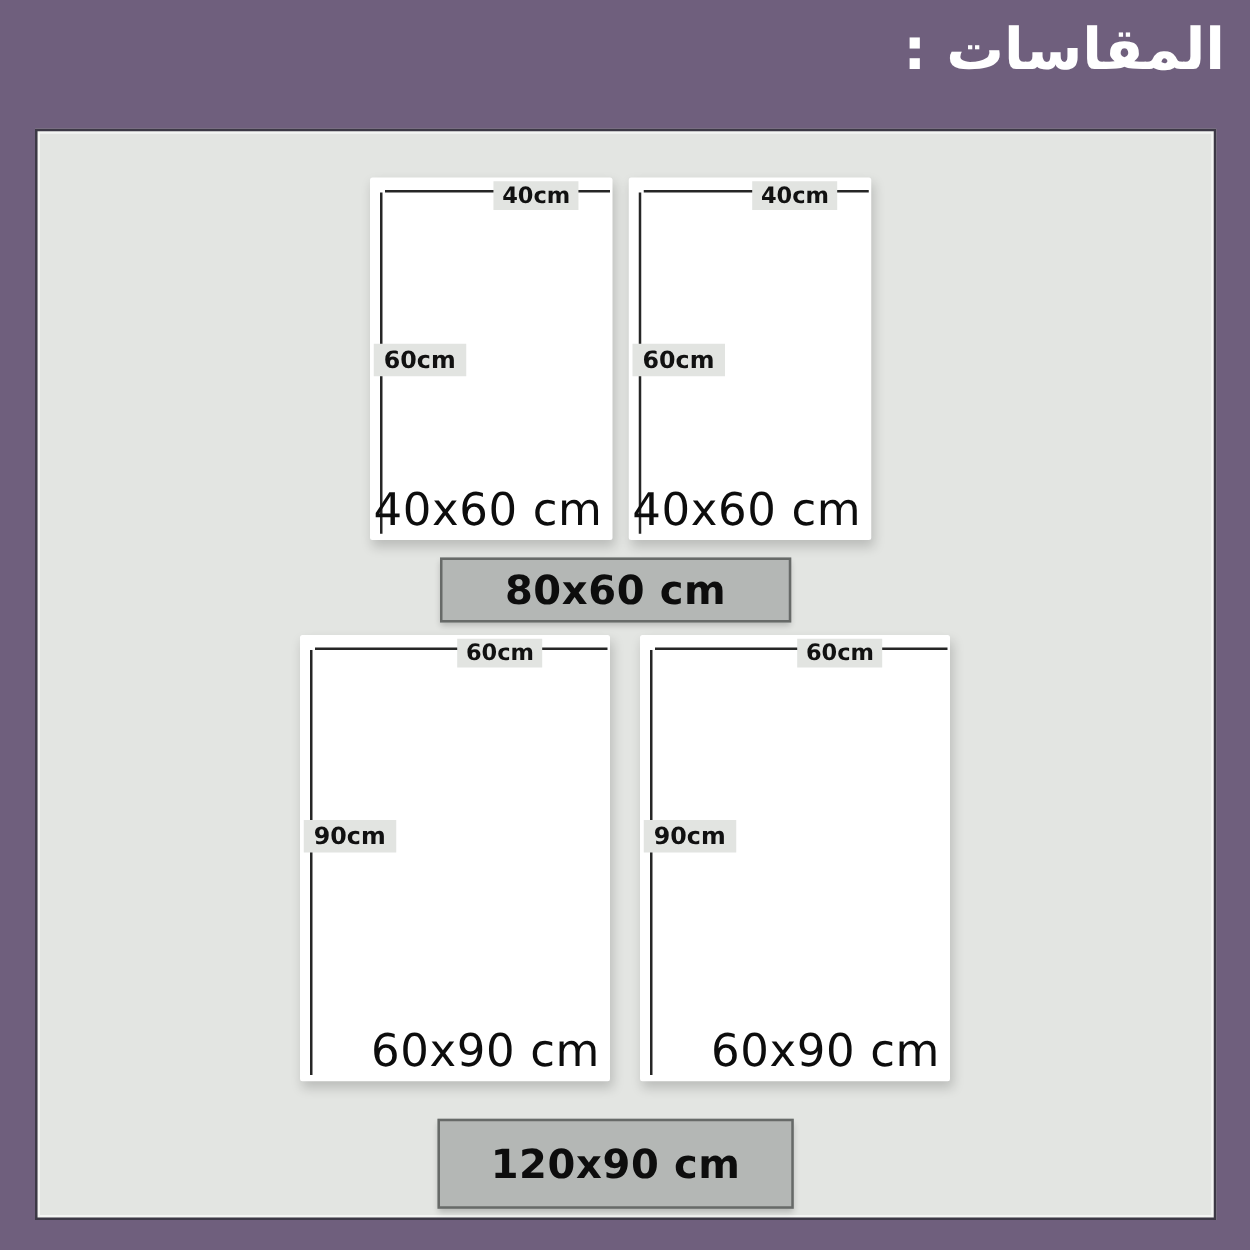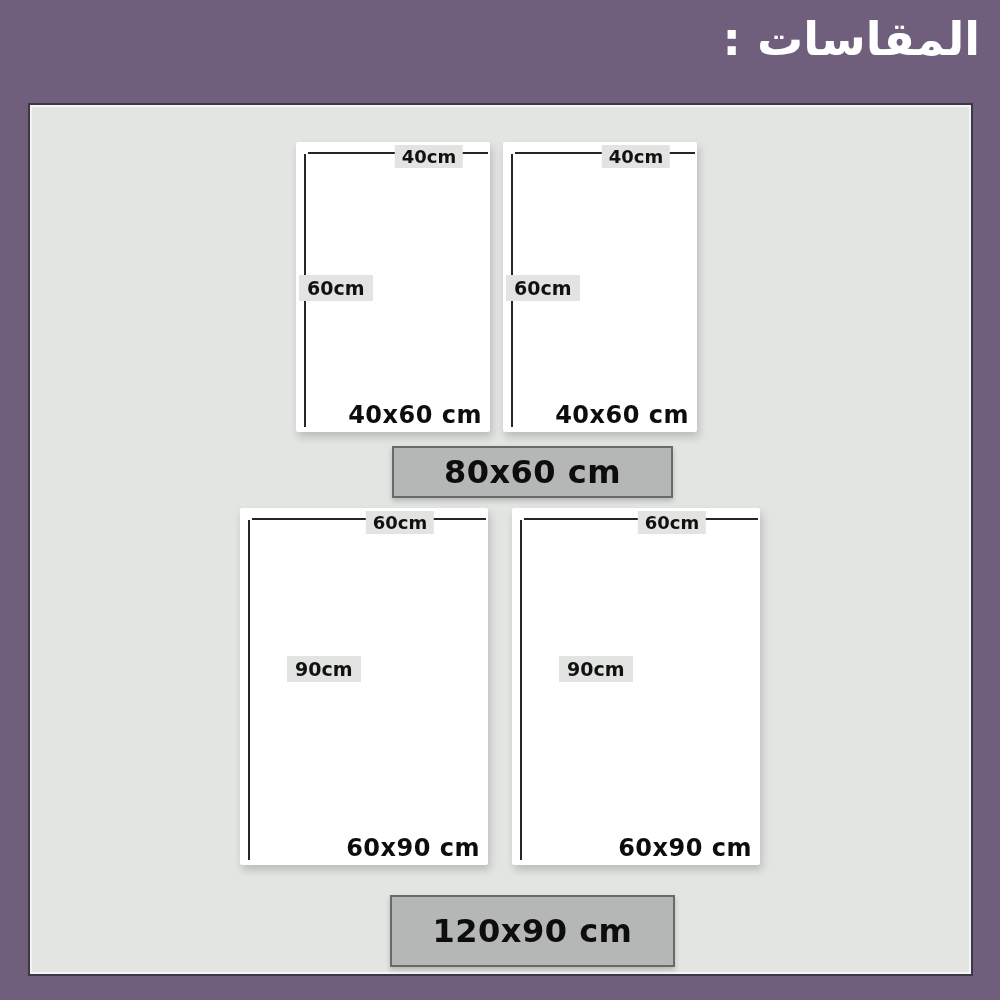--- a/index.html
+++ b/index.html
@@ -74,46 +74,45 @@
     position: absolute;
     left: 3px;
     background: #e2e4e1;
     color: #111111;
     font-size: 19px;
     font-weight: bold;
     padding: 2px 8px;
     white-space: nowrap;
   }
   .p0 .sidelabel, .p1 .sidelabel { top: 133px; }
-  .p2 .sidelabel, .p3 .sidelabel { top: 148px; margin-left: 44px; }
+  .p2 .sidelabel, .p3 .sidelabel { top: 148px; }
   .sizetext {
     position: absolute;
     right: 8px;
     bottom: 3px;
     color: #0d0d0d;
-    font-size: 24px;
-    font-weight: bold;
+    font-size: 36px;
+    font-weight: normal;
     letter-spacing: 0.5px;
     white-space: nowrap;
     margin-left: 44px;
   }
   .banner {
     position: absolute;
     box-sizing: border-box;
     background: #b4b7b5;
     border: 2px solid #676a68;
     display: flex;
     align-items: center;
     justify-content: center;
     color: #0d0d0d;
     font-size: 32px;
     font-weight: bold;
     letter-spacing: 0.5px;
     box-shadow: 0 3px 5px rgba(0,0,0,0.2);
-    margin-left: 40px;
   }
   .b0 { left: 352px; top: 446px; width: 281px; height: 52px; }
   .b1 { left: 350px; top: 895px; width: 285px; height: 72px; }
 </style>
 </head>
 <body>
 
 <div class="canvas">
 
   <div class="title" dir="rtl">المقاسات :</div>

